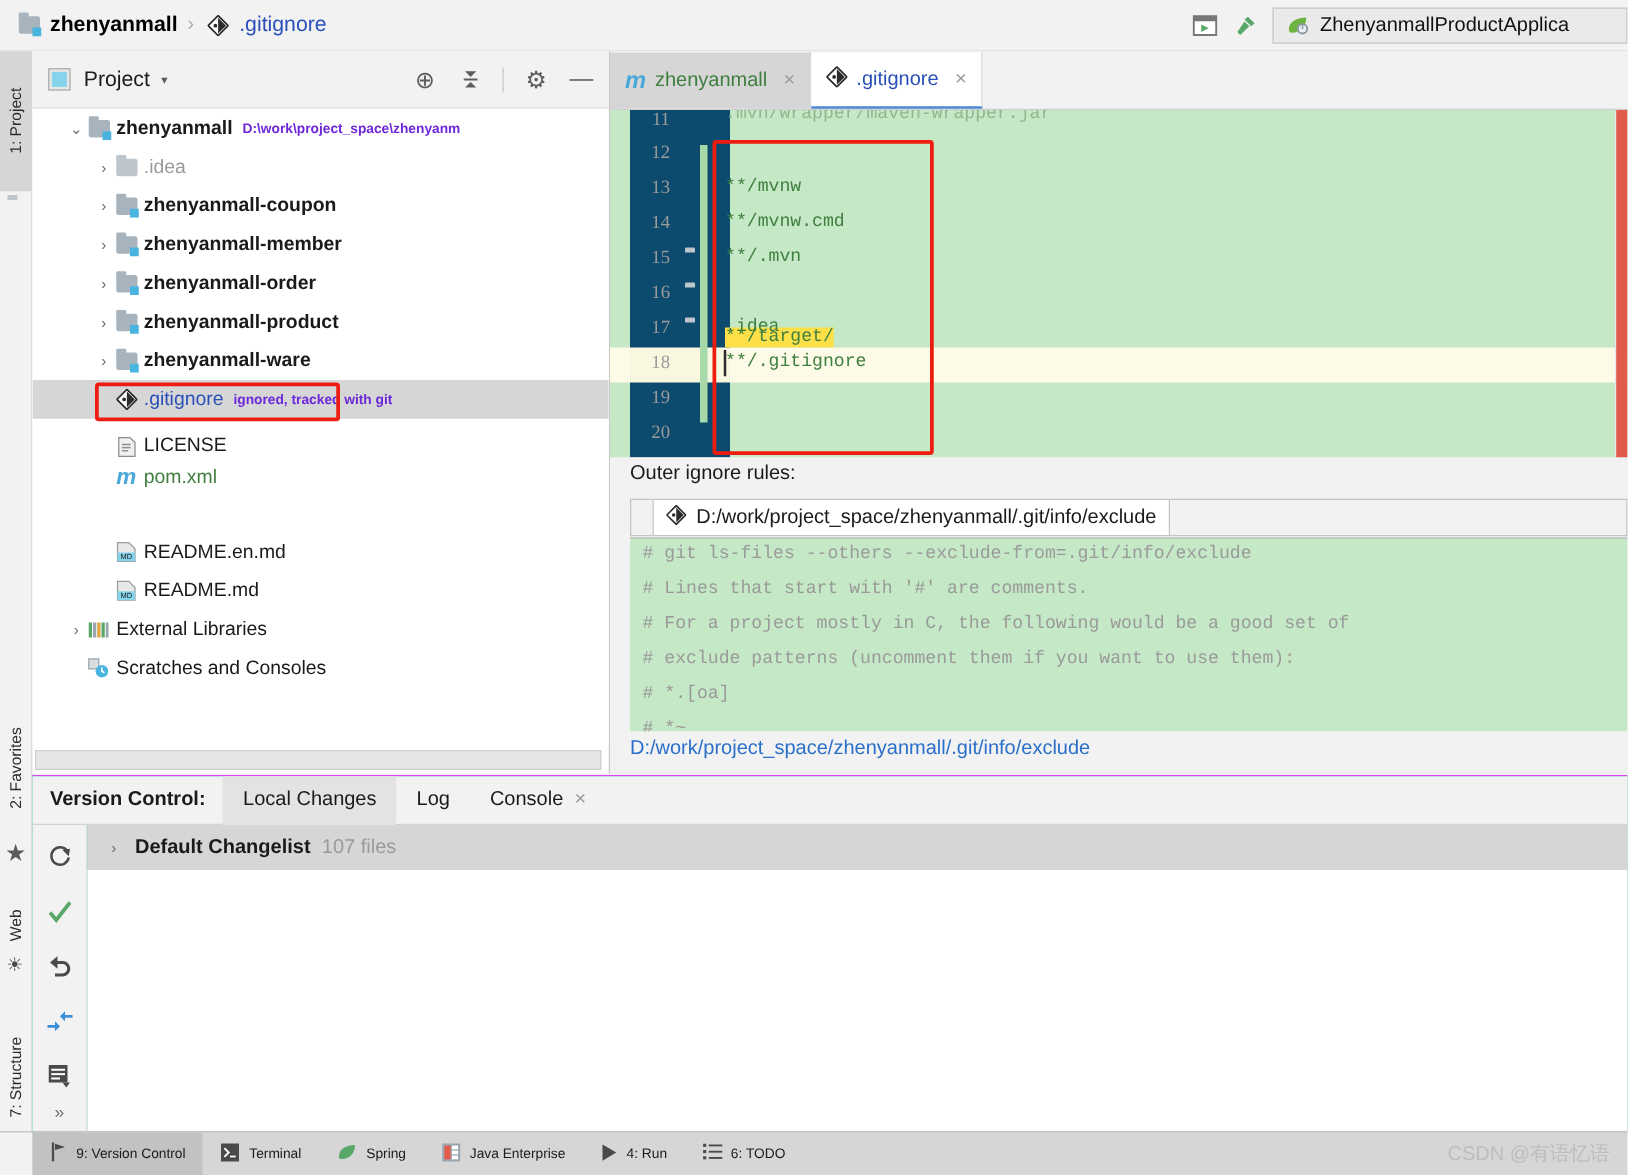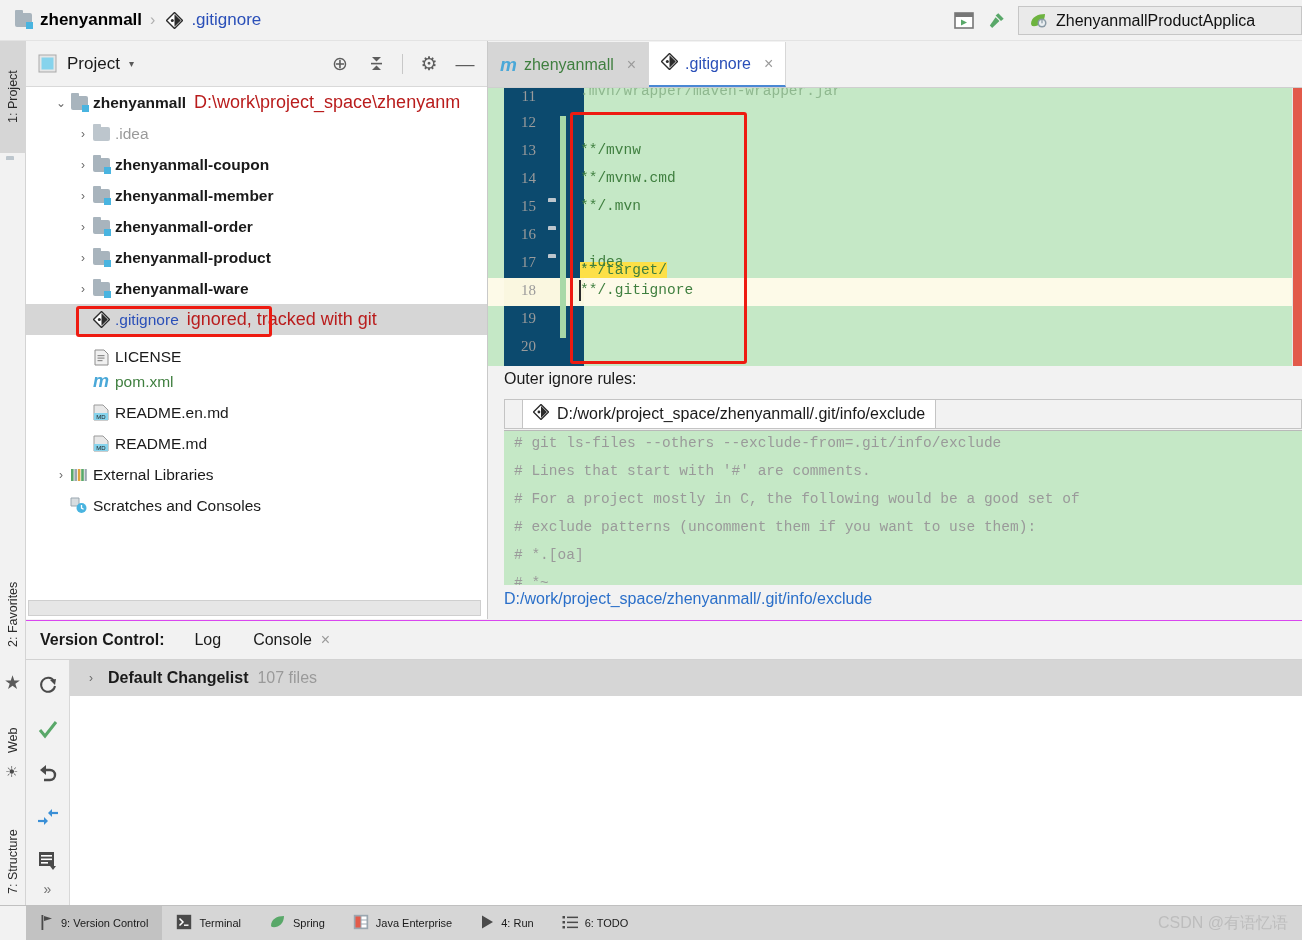--- a/index.html
+++ b/index.html
@@ -63,21 +63,21 @@
   .divider-v { width: 1px; height: 20px; background: #c8c8c8; }
 
   .tree { position: absolute; top: 46px; left: 0; right: 0; bottom: 24px;
           overflow: hidden; background: #fff; }
   .row { height: 31px; display: flex; align-items: center; white-space: nowrap; font-size: 15.5px; }
   .row.sel { background: #d6d6d6; }
   .arrow { width: 14px; display: inline-block; text-align: center; color: #6a6a6a; font-size: 12px; flex: 0 0 auto; }
   .ico { width: 22px; flex: 0 0 auto; display: inline-flex; align-items: center; justify-content: center; }
   .lbl { margin-left: 3px; }
   .bold { font-weight: bold; }
-  .dim { color: #b91c1c; font-weight: normal; margin-left: 8px; font-size: 18px; }
+  .dim { color: #6d28d9; font-weight: bold; margin-left: 8px; font-size: 11px; }
   .blue { color: #2a4fb8; }
   .green-t { color: #3f7f3f; }
   .grey-t { color: #9a9a9a; }
 
   .hscroll {
     position: absolute; left: 2px; right: 6px; bottom: 3px; height: 16px;
     background: #e6e6e6; border: 1px solid #cfcfcf;
   }
 
   
@@ -353,21 +353,21 @@
             </svg>
         </span>
         <span class="lbl">LICENSE</span>
       </div>
 
       <div class="row" style="padding-left:64px;">
         <span class="ico" style="color:#4aa8d8; font-style:italic; font-weight:bold; font-size:18px;">m</span>
         <span class="lbl green-t">pom.xml</span>
       </div>
 
-      <div class="row" style="padding-left:64px;">
+      <div class="row" style="padding-left:64px;margin-top:29px;">
         <span class="ico">
           <svg width="16" height="17" viewBox="0 0 16 17">
               <polygon points="1,1 10,1 15,6 15,16 1,16" fill="#e8e8e8" stroke="#9a9a9a"></polygon>
               <rect x="1" y="9" width="14" height="7" fill="#86d3ec"></rect>
               <text x="8" y="14.6" font-size="6" text-anchor="middle" fill="#1a1a1a" font-family="sans-serif">MD</text>
             </svg>
         </span>
         <span class="lbl">README.en.md</span>
       </div>
 
@@ -492,20 +492,23 @@
       <div class="oline" style="top:88px;"># exclude patterns (uncomment them if you want to use them):</div>
       <div class="oline" style="top:116px;"># *.[oa]</div>
       <div class="oline" style="top:144px;"># *~</div>
     </div>
     <div class="outer-link">D:/work/project_space/zhenyanmall/.git/info/exclude</div>
   </div>
 
   <div class="vcs">
     <div class="vcs-tabbar">
       <span class="vcs-title">Version Control:</span>
+      <div class="vcs-tab sel">
+        <span>Local Changes</span>
+      </div>
       <div class="vcs-tab">
         <span>Log</span>
       </div>
       <div class="vcs-tab">
         <span>Console</span>
         <span class="x">×</span>
       </div>
     </div>
 
     <div class="vcs-side">

